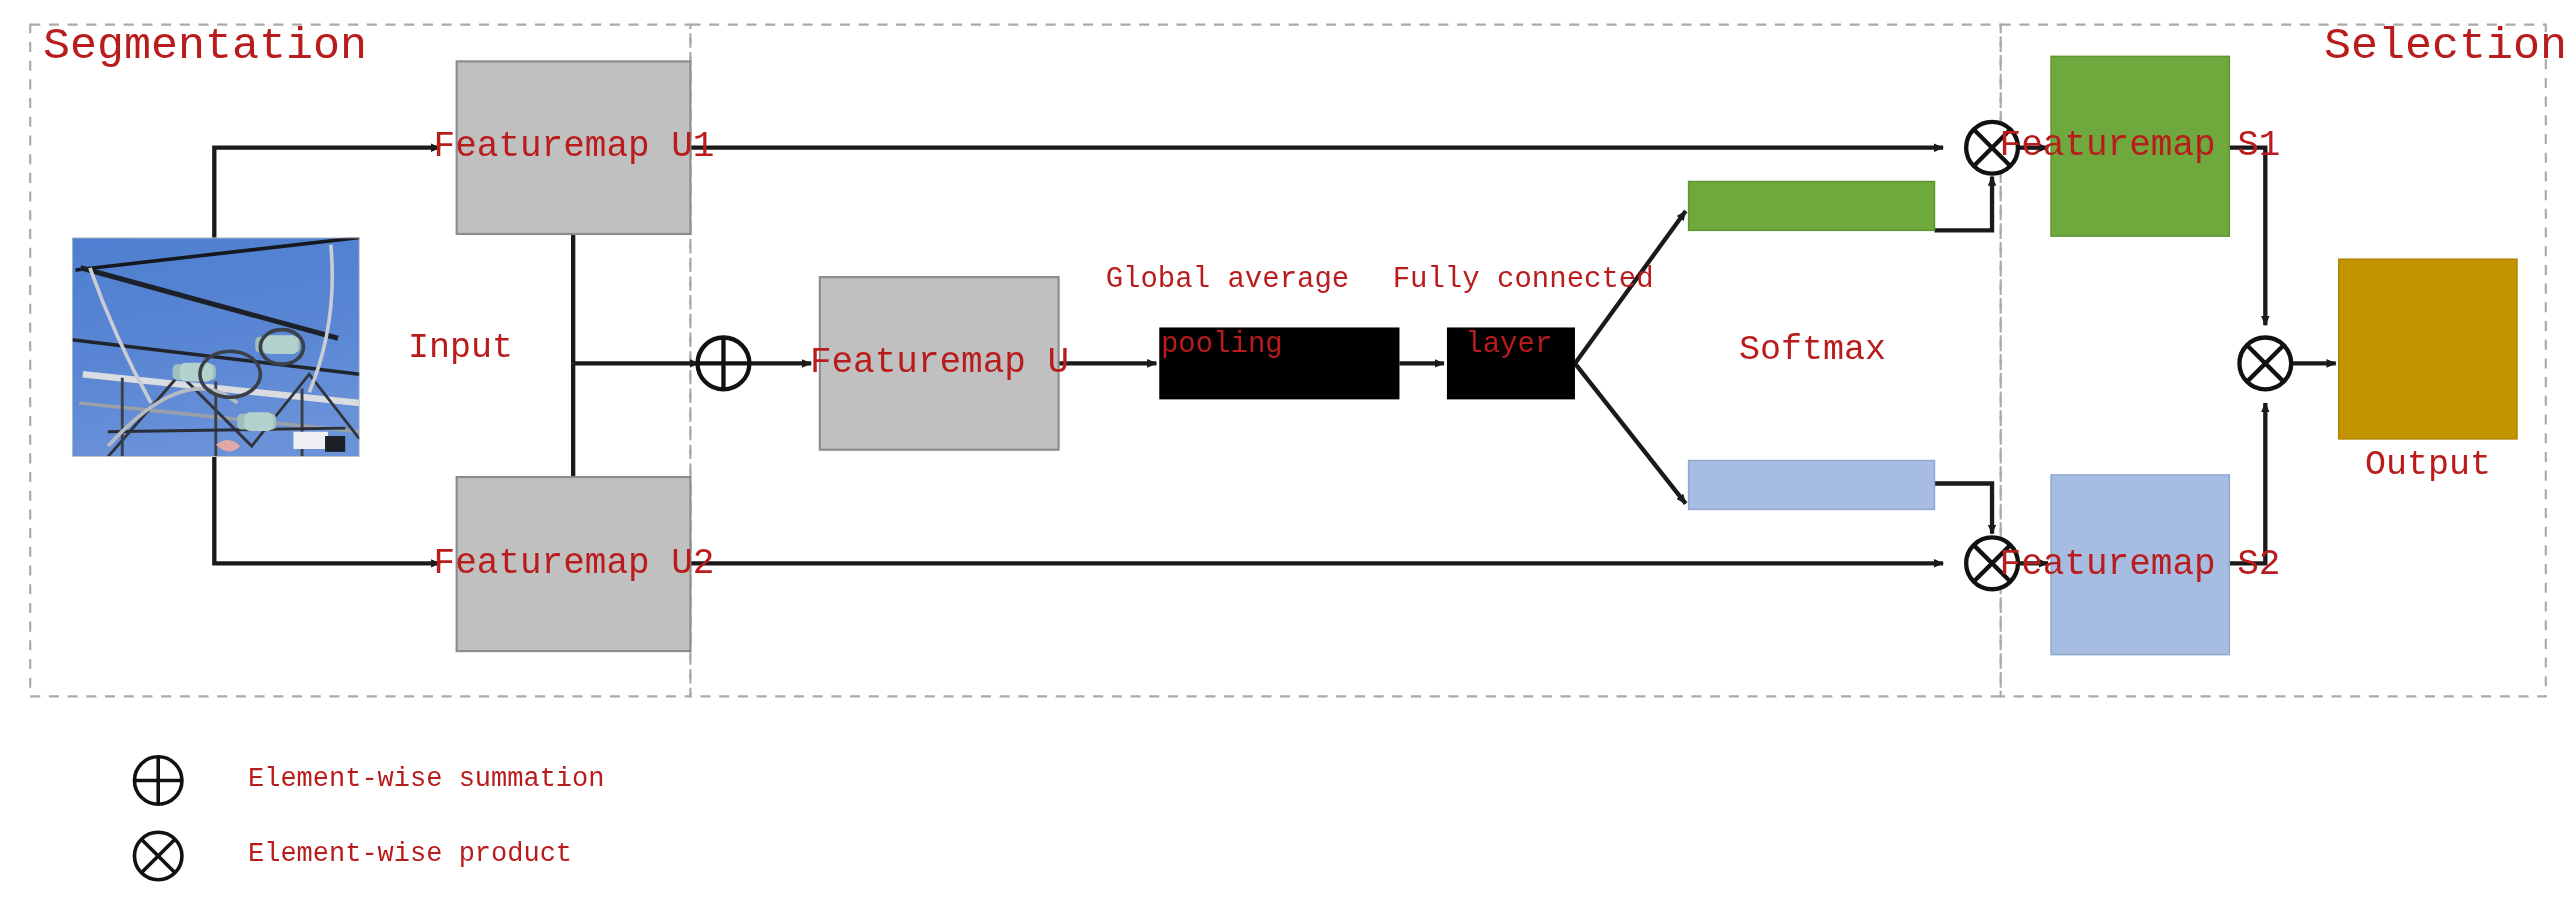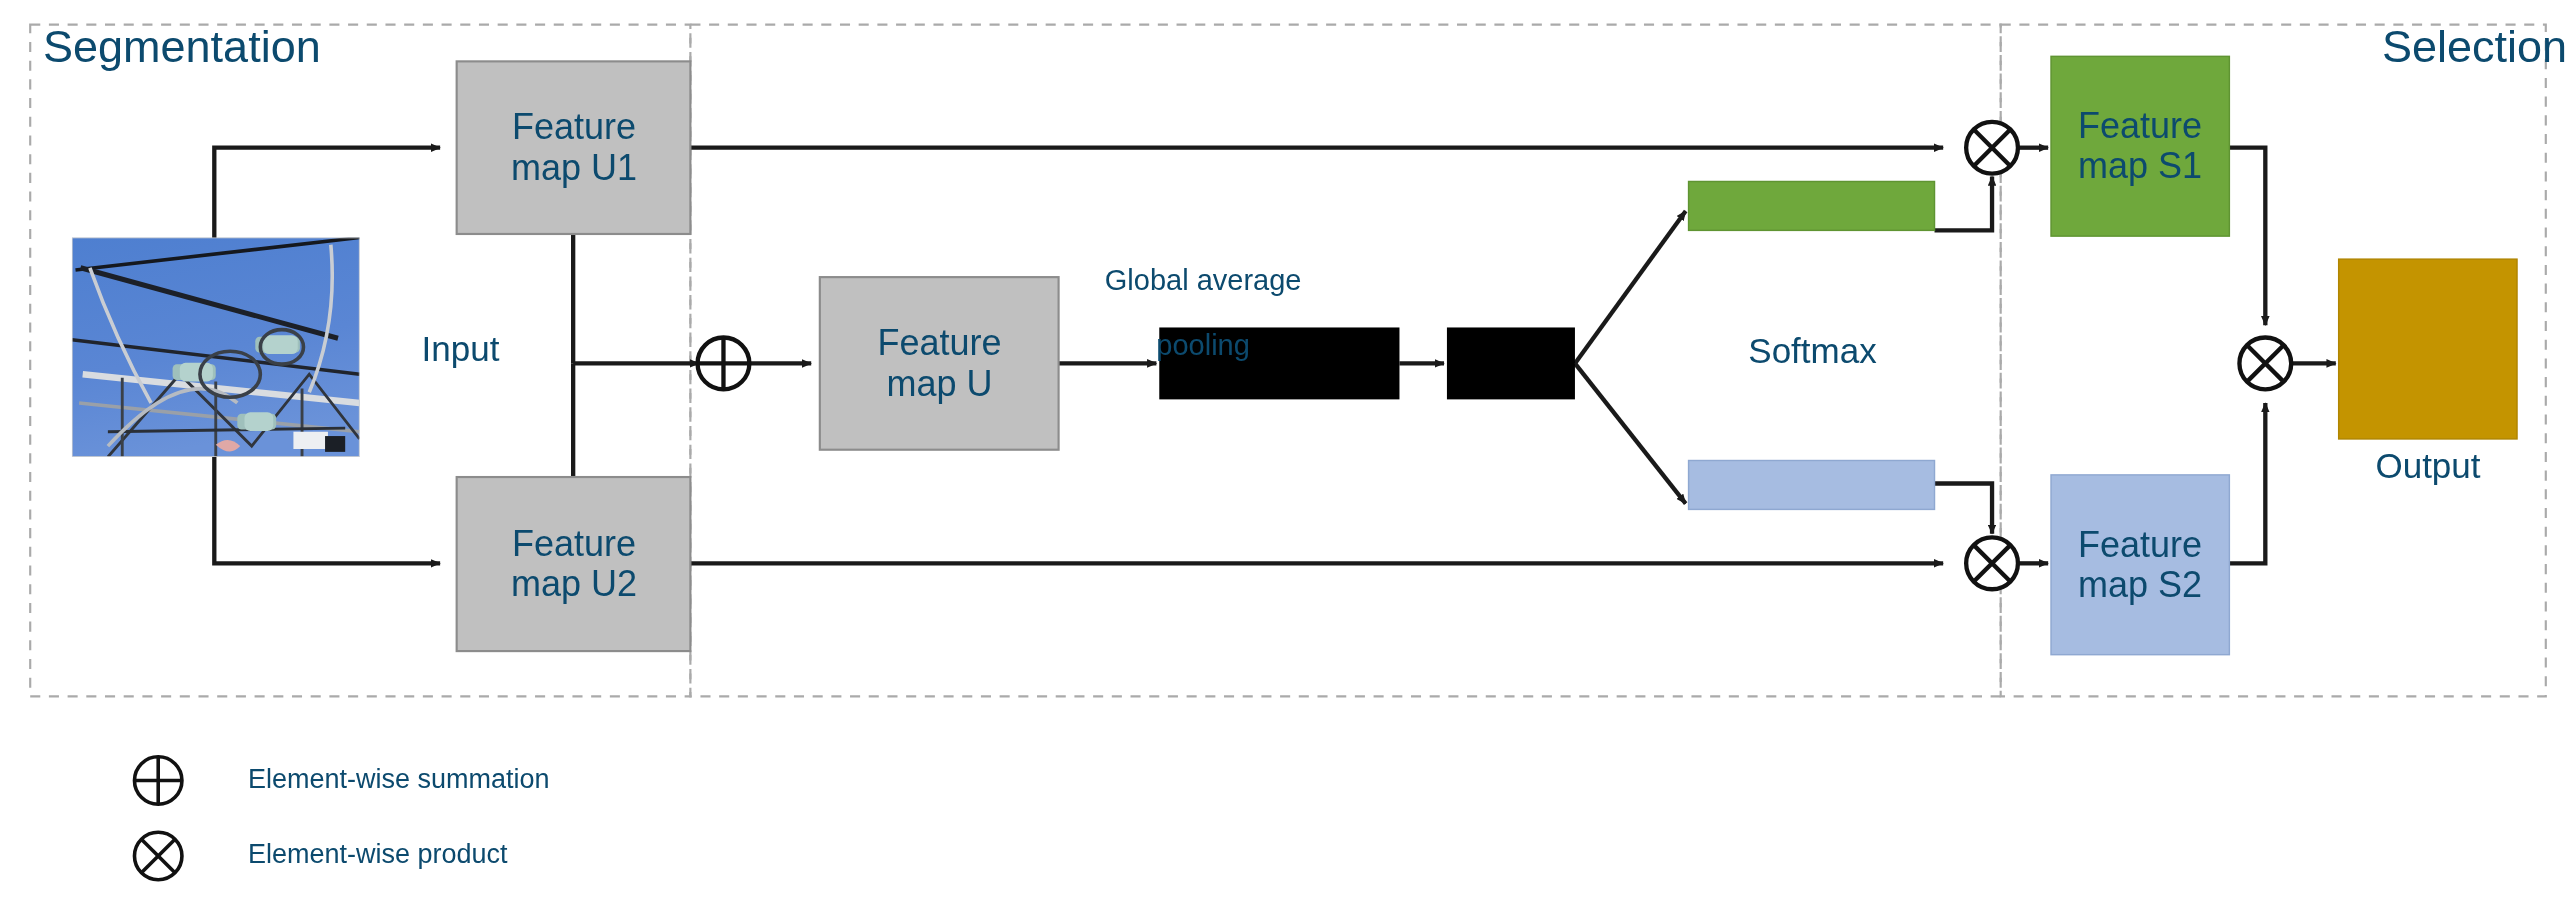--- a/index.html
+++ b/index.html
@@ -1,23 +1,23 @@
 <!DOCTYPE html>
 <html style="font-size:11.5px"><head>
 <meta charset="utf-8">
 <style>
   html,body{margin:0;padding:0;background:#ffffff;}
   body{width:2576px;height:898px;overflow:hidden;
        font-family:"Liberation Serif","DejaVu Serif",serif;}
   #stage{position:relative;width:2576px;height:898px;background:#fff;}
   svg#canvas{position:absolute;left:0;top:0;width:2576px;height:898px;}
-  .lbl{position:absolute;color:#0c4a6e;line-height:1.12;text-align:center;
-       font-family:Liberation Sans, sans-serif;white-space:pre;}
+  .lbl{position:absolute;color:#b91c1c;line-height:1.12;text-align:center;
+       font-family:Liberation Mono, monospace;white-space:pre;}
   .boxlbl{display:flex;align-items:center;justify-content:center;
-          flex-direction:column;}
+          }
   .sect-title{font-size:45px;}
   .box-text{font-size:36px;}
   .small-text{font-size:29px;}
   .mid-text{font-size:35px;text-align:center;}
   .legend-text{font-size:27px;text-align:left;}
 </style>
 </head>
 <body>
 
 <div id="stage">
@@ -199,20 +199,24 @@
     <span>map S2</span>
   </div>
 
   <div class="lbl mid-text" style="left:374px;top:329px;width:173px;">Input</div>
 
   <div class="lbl small-text" style="left:1036px;top:232px;width:302px;">
     <span>Global average</span><br>
     <span>pooling</span>
   </div>
 
+  <div class="lbl small-text" style="left:1323px;top:232px;width:302px;">
+    <span>Fully connected</span><br>
+    <span>layer</span>
+  </div>
 
   <div class="lbl mid-text" style="left:1690px;top:331px;width:245px;">Softmax</div>
 
   <div class="lbl mid-text" style="left:2339px;top:446px;width:178px;">Output</div>
 
   <div class="lbl legend-text" style="left:248px;top:764px;width:647px;">Element-wise summation</div>
   <div class="lbl legend-text" style="left:248px;top:839px;width:647px;">Element-wise product</div>
 
 </div>
 

